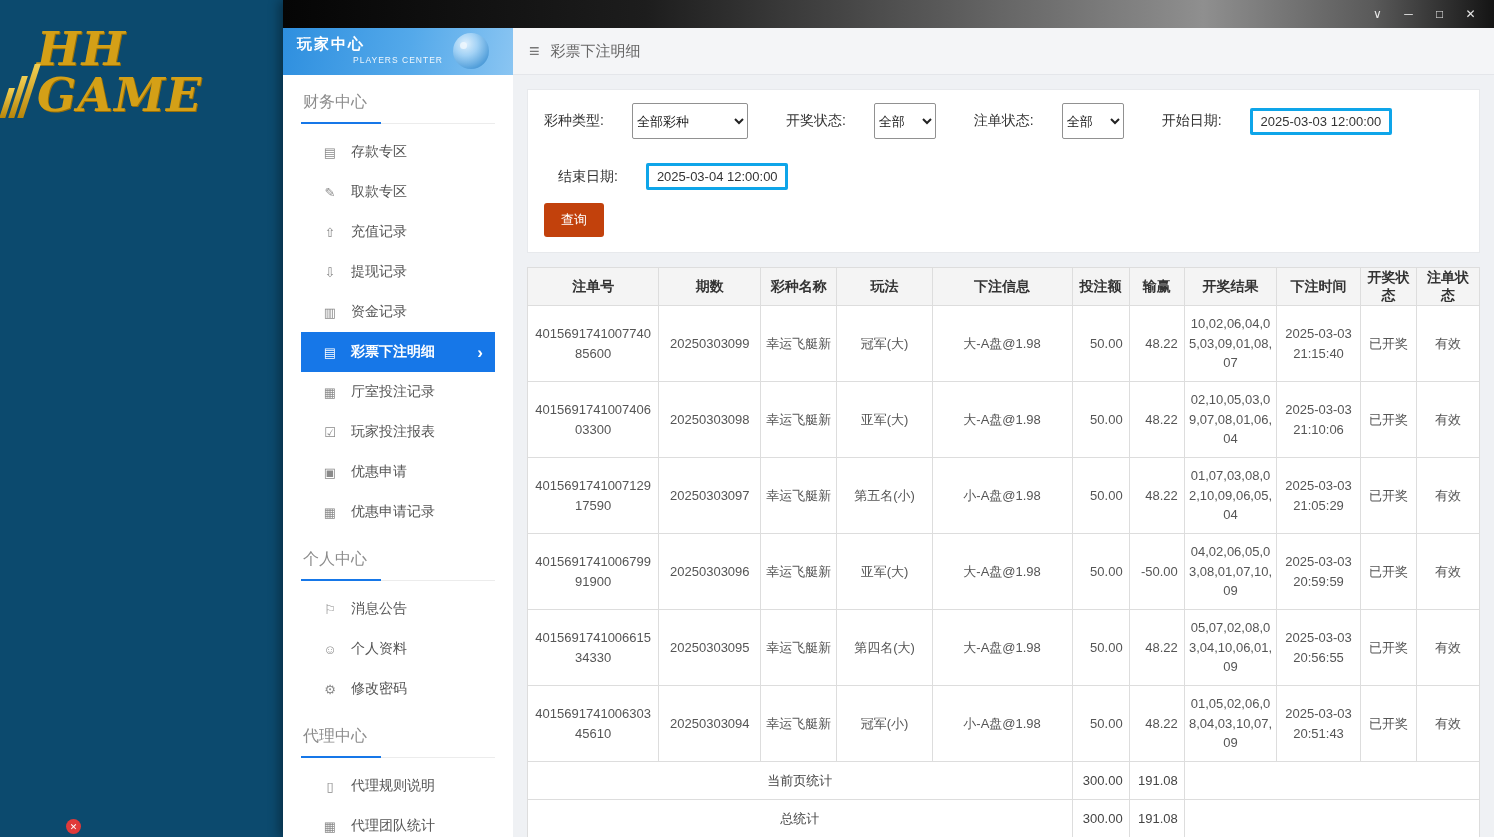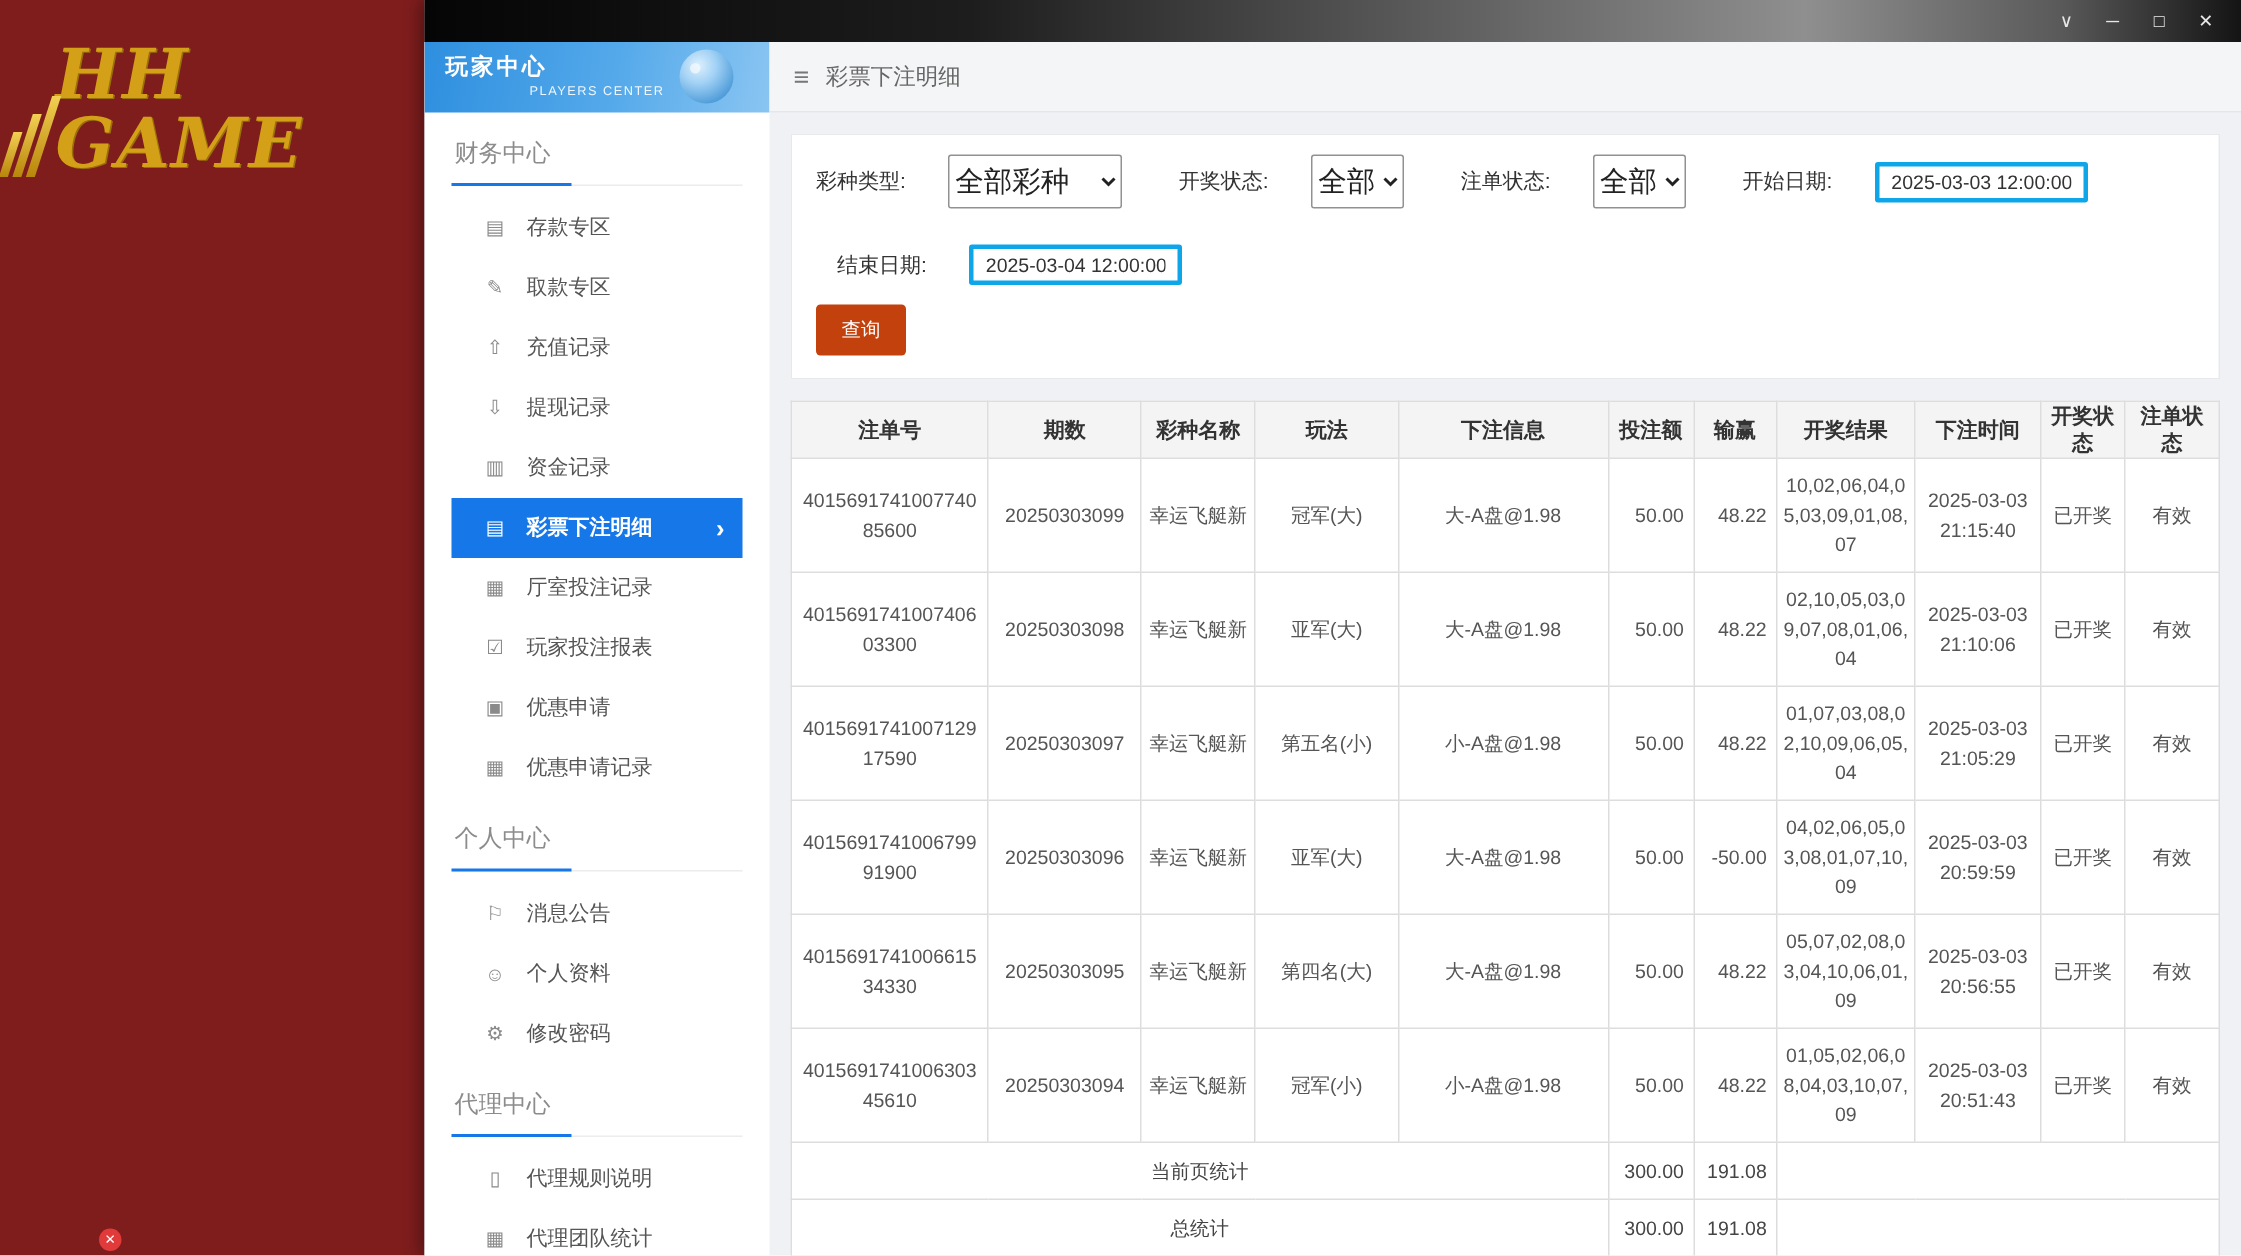--- a/index.html
+++ b/index.html
@@ -1,20 +1,20 @@
 <!DOCTYPE html>
 <html><head>
 <meta charset="utf-8">
 <style>
   * { margin:0; padding:0; box-sizing:border-box; }
   html,body { width:1494px; height:837px; }
   body { font-family:"Liberation Sans","DejaVu Sans",sans-serif; background:#fff; overflow:hidden; position:relative; }
 
   
-  .left-pane { position:absolute; left:0; top:0; width:283px; height:100%; background:#7f1d1d; }
+  .left-pane { position:absolute; left:0; top:0; width:283px; height:100%; background:#0c4a6e; }
   .logo { position:absolute; left:8px; top:26px; display:flex; align-items:flex-end; }
   .logo-bars { display:flex; align-items:flex-end; gap:3px; margin-right:5px; transform:skewX(-18deg); }
   .logo-bar { width:6px; background:linear-gradient(#f2cf52,#b8860b); }
   .logo-bar.b1 { height:30px; } .logo-bar.b2 { height:42px; } .logo-bar.b3 { height:54px; }
   .logo-text { font-family:"DejaVu Serif","Liberation Serif",serif; font-style:italic; font-weight:bold;
                font-size:46px; letter-spacing:1px; color:#d4a017; text-shadow:1px 1px 0 #9a7008; line-height:1; }
   .error-badge { position:absolute; left:66px; bottom:3px; width:15px; height:15px; border-radius:50%;
                  background:#e03a3a; color:#fff; font-size:9px; display:flex; align-items:center; justify-content:center; cursor:pointer; }
 
   
@@ -56,21 +56,21 @@
   .hamburger { font-size:18px; color:#777; cursor:pointer; }
   .page-title { font-size:15px; }
 
   .content-main { flex:1; padding:14px; display:flex; flex-direction:column; min-height:0; }
   .panel { background:#fff; border:1px solid #e7e9ec; }
 
   .filter-panel { padding:13px 16px 15px; margin-bottom:14px; }
   .filter-row { display:flex; align-items:center; flex-wrap:wrap; font-size:14px; color:#333;gap:24px; }
   .filter-row .f-label { margin-left:14px; }
   .filter-row .f-label.first { margin-left:0; }
-  .filter-row select { height:36px; font-size:19px; margin-left:4px; border:1px solid #919191; background:#fff;
+  .filter-row select { height:36px; font-size:13px; margin-left:4px; border:1px solid #919191; background:#fff;
                        border-radius:2px; color:#222; }
   .date-input { height:27px; width:142px; margin-left:4px; border:3px solid #0ea5e9; padding:0 8px; font-size:13px;
                 color:#333; border-radius:2px; }
   .search-btn { margin-top:13px; background:#c2410c; color:#fff; border:none; border-radius:3px; padding:8px 17px;
                 font-size:13px; cursor:pointer; }
 
   .table-panel { margin-bottom:14px; border:none; background:transparent; }
   table { width:100%; border-collapse:collapse; table-layout:fixed; background:#fff; }
   th,td { border:1px solid #ddd; text-align:center; vertical-align:middle; word-break:break-all; }
   th { background:#f4f4f4; font-size:14px; color:#333; height:38px; font-weight:bold; padding:0 3px; }

